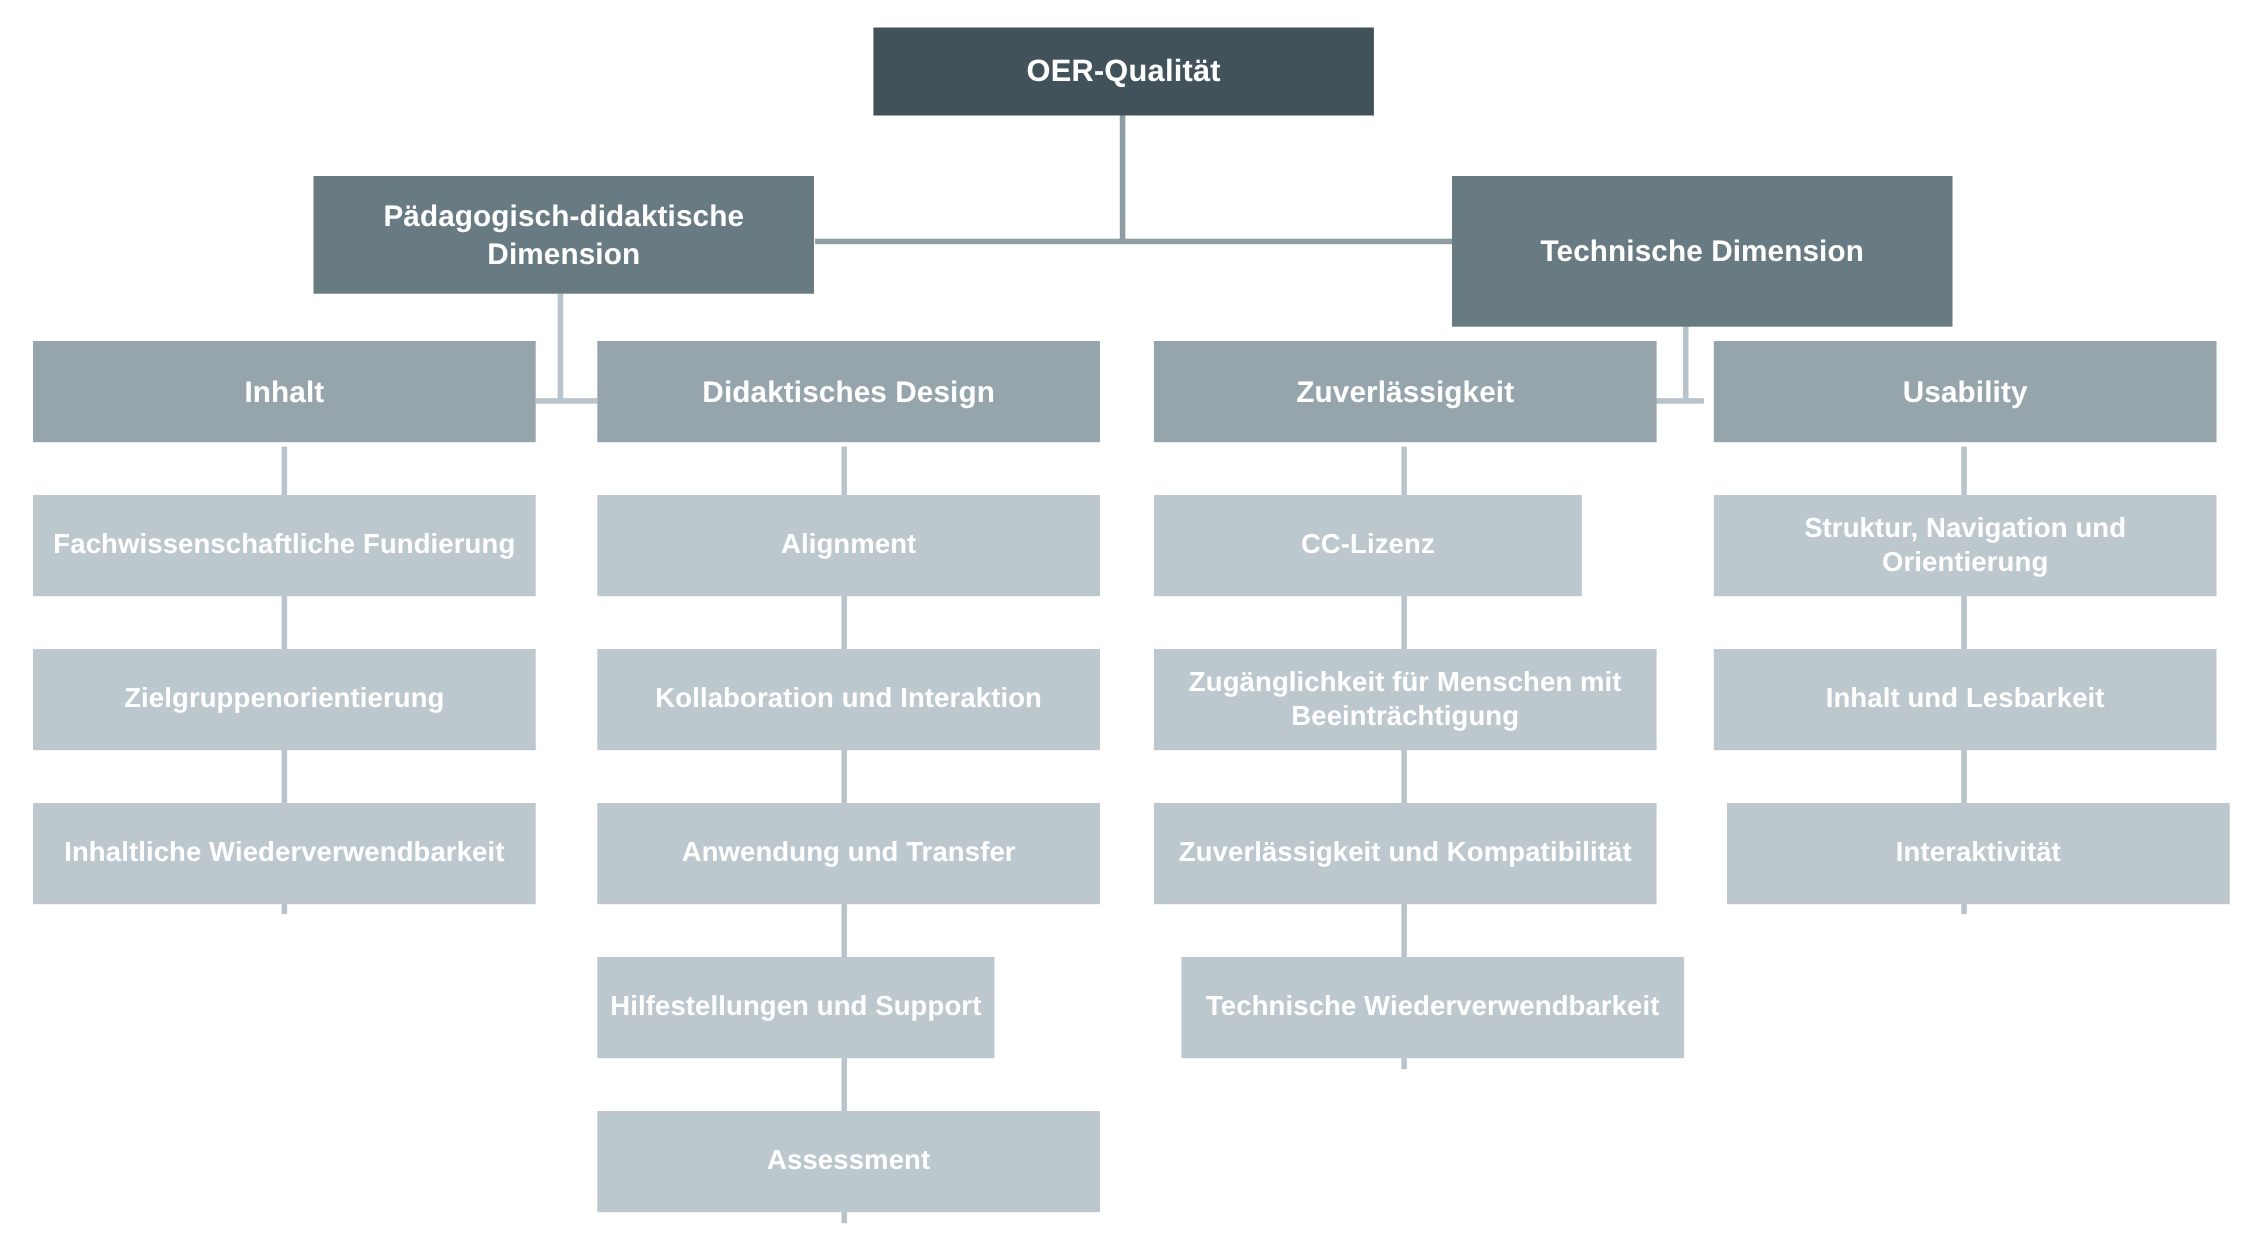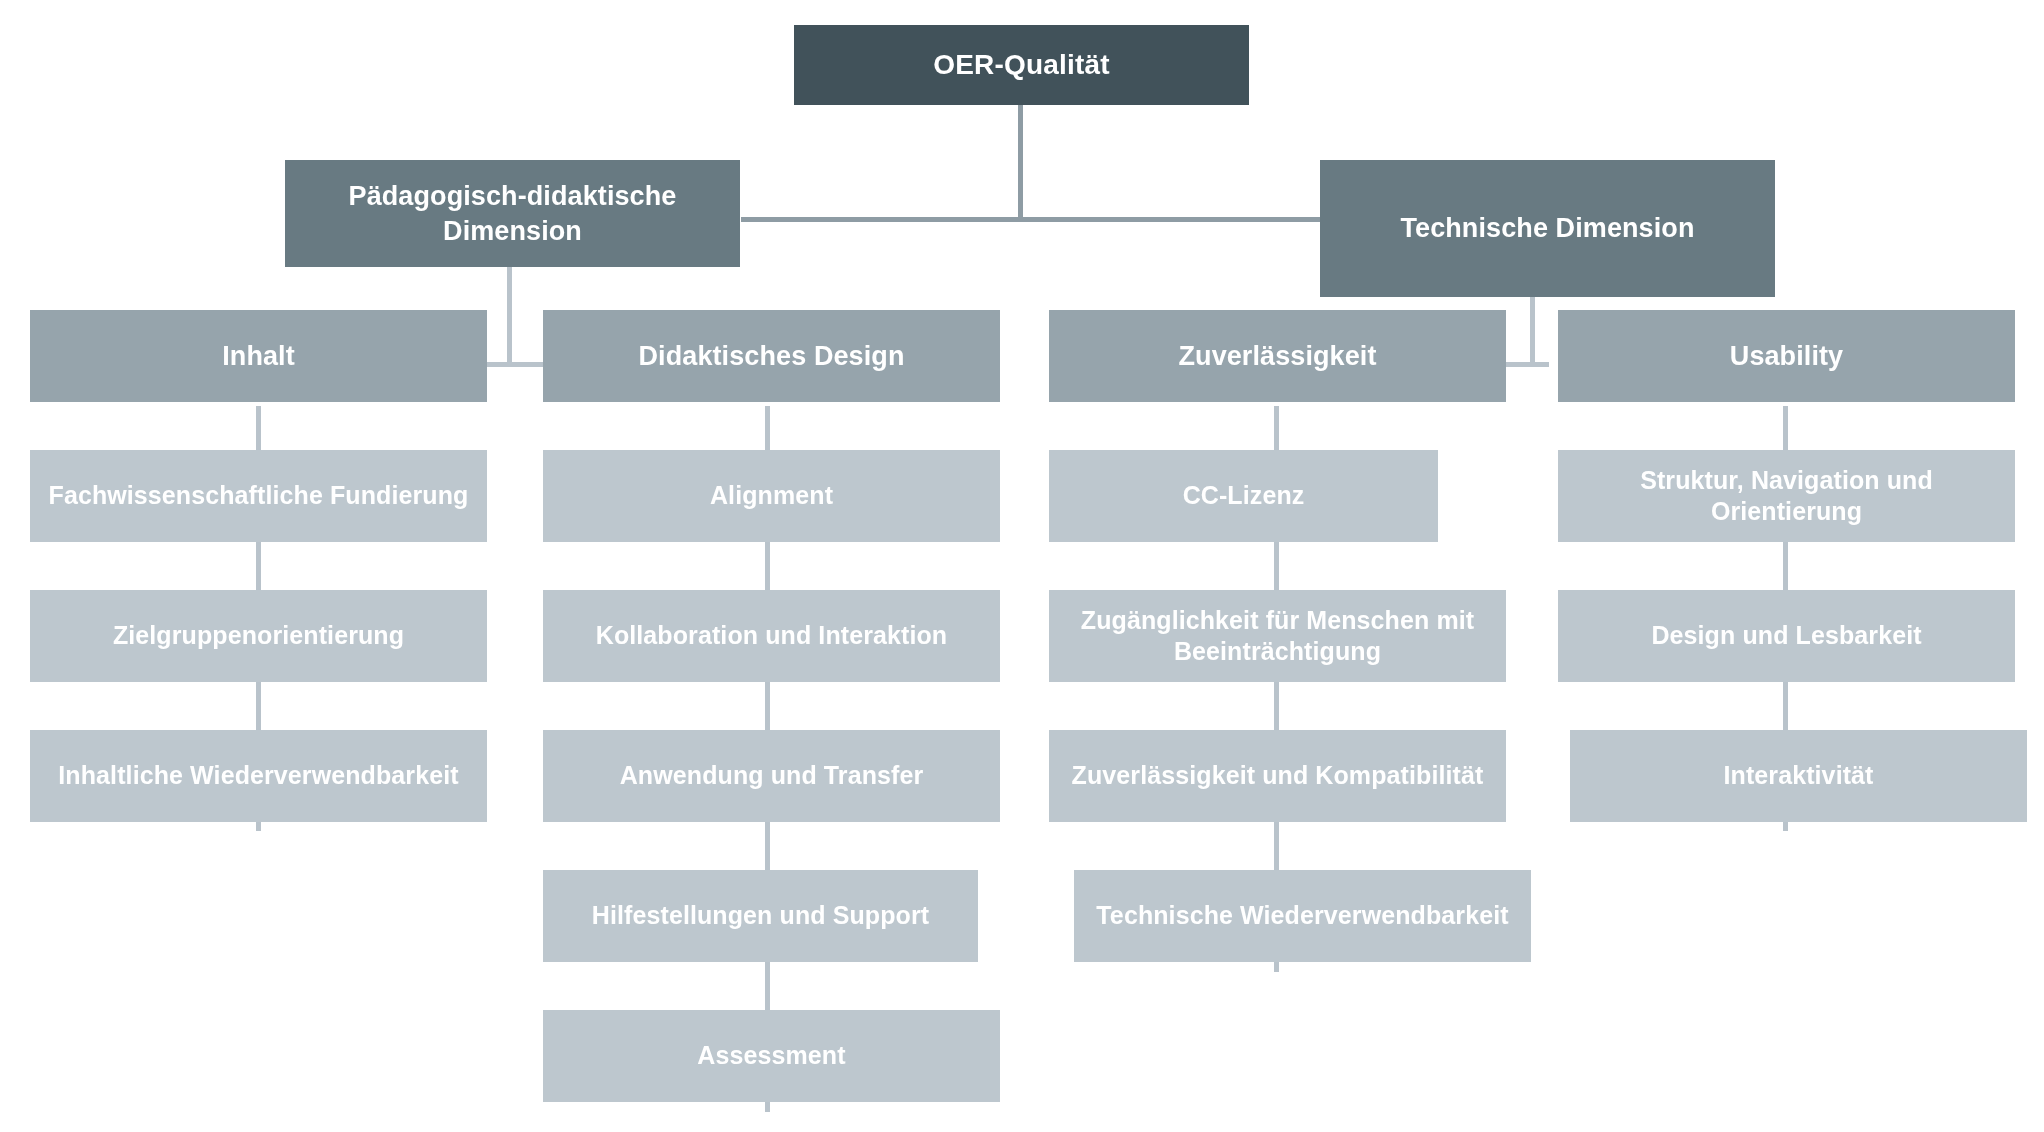--- a/index.html
+++ b/index.html
@@ -125,21 +125,21 @@
 
   <div class="node level-leaf" style="left:543px; top:450px; width:457px; height:92px; background:#bdc7ce;">
     <span>Alignment</span>
   </div>
   <div class="node level-leaf" style="left:543px; top:590px; width:457px; height:92px; background:#bdc7ce;">
     <span>Kollaboration und Interaktion</span>
   </div>
   <div class="node level-leaf" style="left:543px; top:730px; width:457px; height:92px; background:#bdc7ce;">
     <span>Anwendung und Transfer</span>
   </div>
-  <div class="node level-leaf" style="left:543px; top:870px; width:435px; height:92px; background:#bdc7ce;">
+  <div class="node level-leaf" style="left:543px; top:870px; width:361px; height:92px; background:#bdc7ce;">
     <span>Hilfestellungen und Support</span>
   </div>
   <div class="node level-leaf" style="left:543px; top:1010px; width:457px; height:92px; background:#bdc7ce;">
     <span>Assessment</span>
   </div>
 
   <div class="node level-leaf" style="left:1049px; top:450px; width:389px; height:92px; background:#bdc7ce;">
     <span>CC-Lizenz</span>
   </div>
   <div class="node level-leaf" style="left:1049px; top:590px; width:457px; height:92px; background:#bdc7ce;">
@@ -149,19 +149,19 @@
     <span>Zuverlässigkeit und Kompatibilität</span>
   </div>
   <div class="node level-leaf" style="left:1049px; top:870px; width:457px; height:92px; background:#bdc7ce;margin-left:25px;">
     <span>Technische Wiederverwendbarkeit</span>
   </div>
 
   <div class="node level-leaf" style="left:1558px; top:450px; width:457px; height:92px; background:#bdc7ce;">
     <span>Struktur, Navigation und Orientierung</span>
   </div>
   <div class="node level-leaf" style="left:1558px; top:590px; width:457px; height:92px; background:#bdc7ce;">
-    <span>Design und Lesbarkeit</span>
+    <span>Inhalt und Lesbarkeit</span>
   </div>
   <div class="node level-leaf" style="left:1558px; top:730px; width:457px; height:92px; background:#bdc7ce;margin-left:12px;">
     <span>Interaktivität</span>
   </div>
 
 </div>
 
 </body></html>

